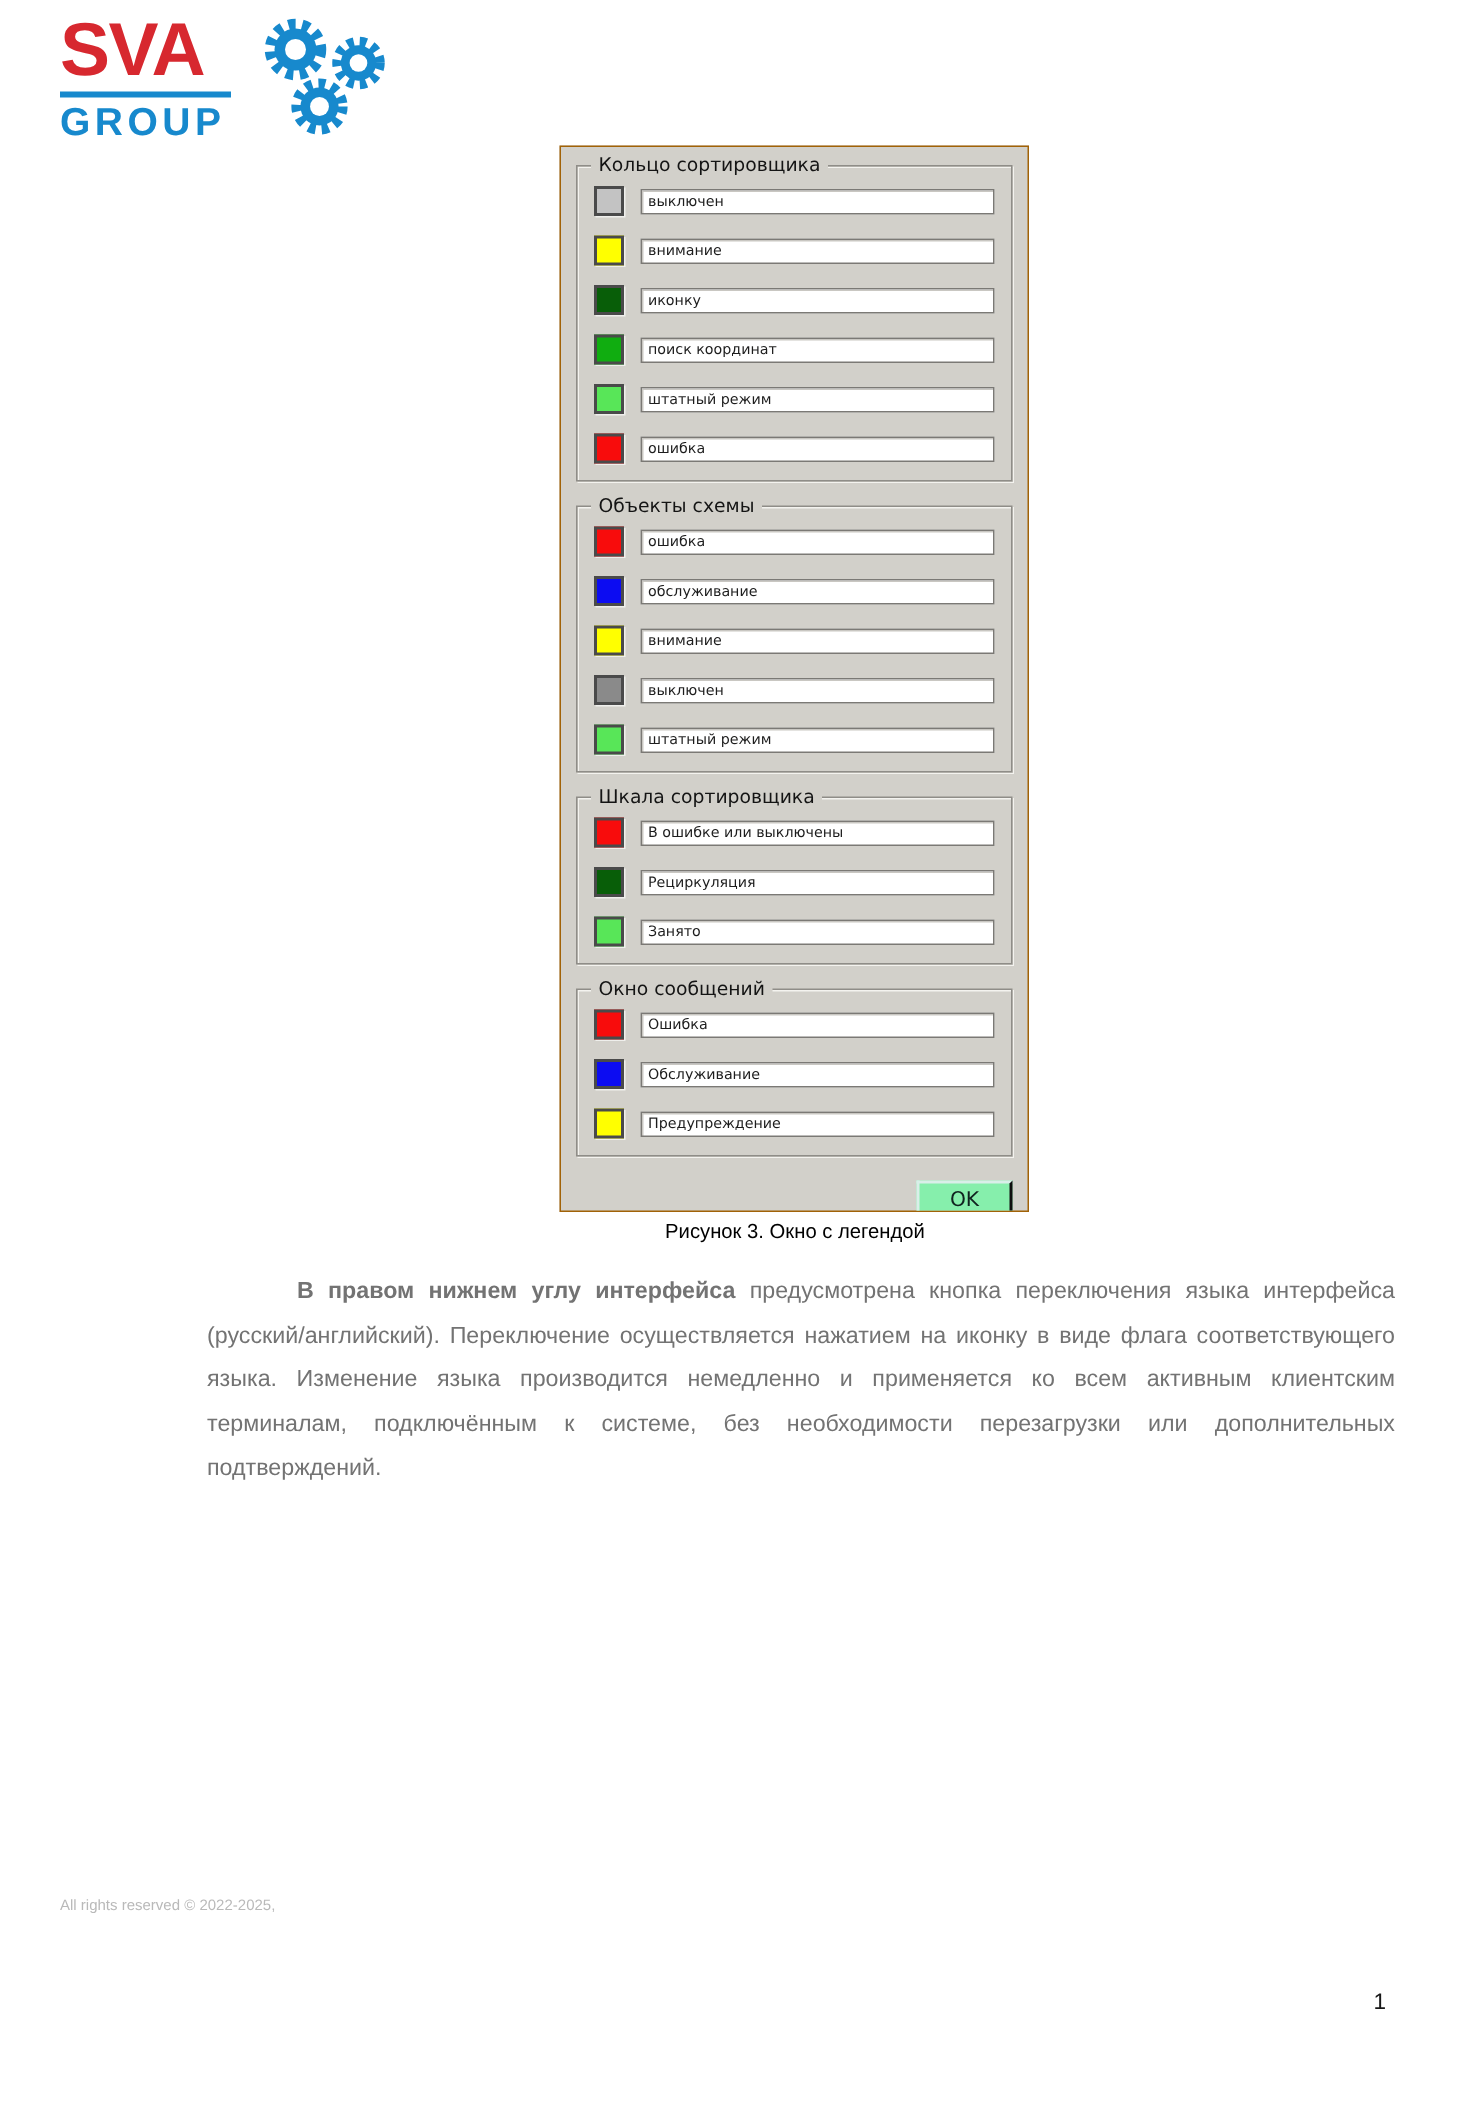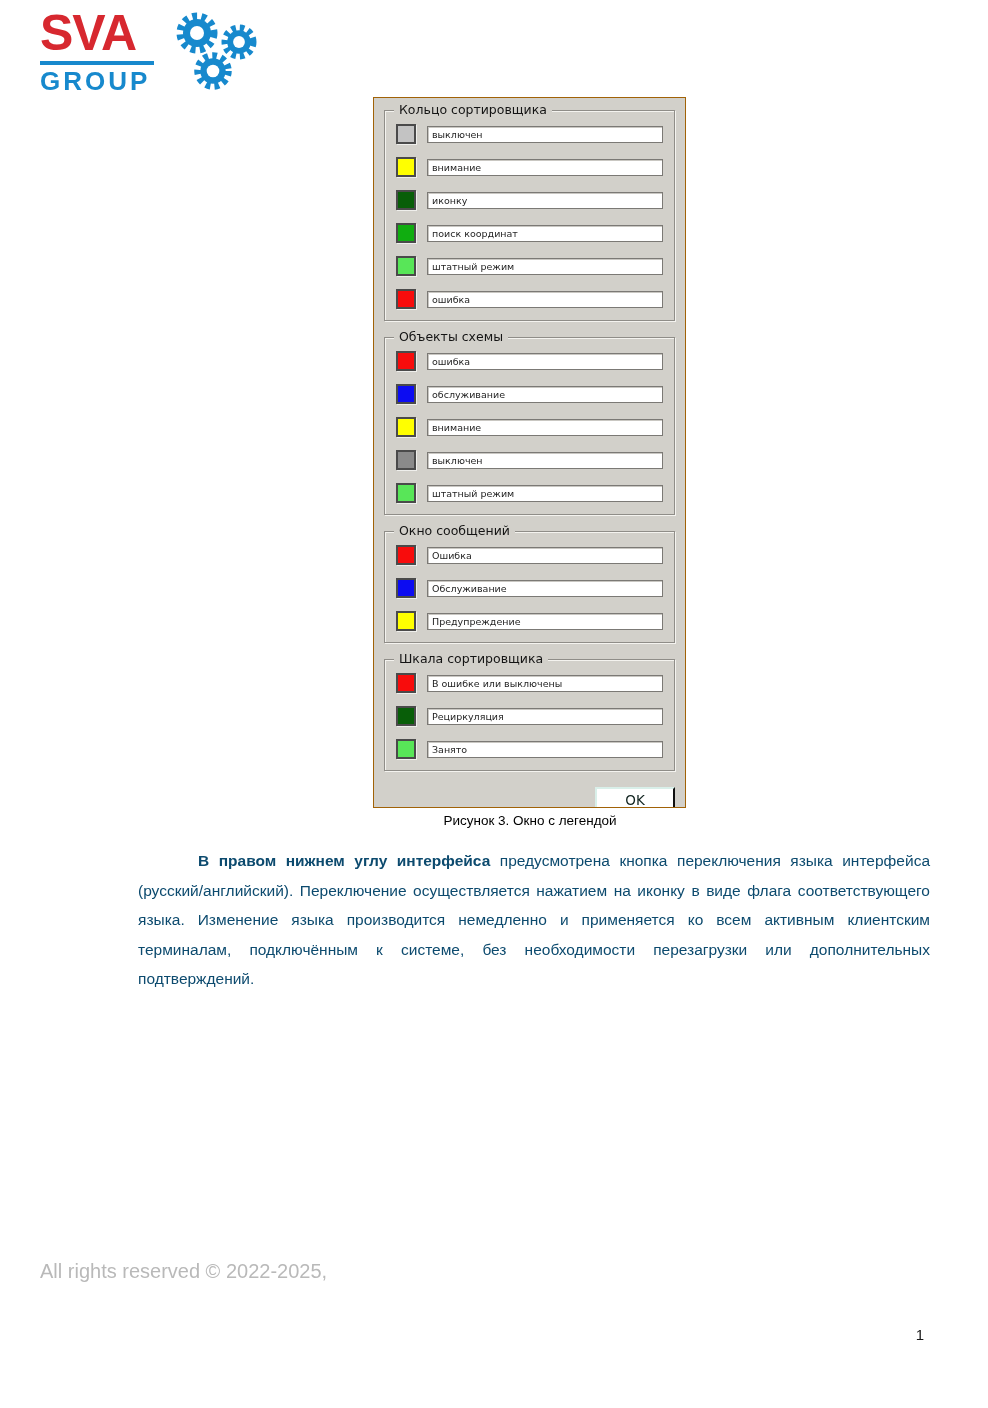--- a/index.html
+++ b/index.html
@@ -23,35 +23,35 @@
               box-shadow:1px 1px 0 #f4f3ef, inset 1px 1px 0 #f4f3ef; padding:13px 11px 11px 11px; }
   .group-title { position:absolute; top:-9px; left:9px; background:#d2d0ca; padding:0 5px;
                  font-size:12.5px; color:#141414; white-space:nowrap; }
   .legend-row { display:flex; align-items:center; margin-bottom:13px; height:20px; }
   .legend-row:last-child { margin-bottom:0; }
   .swatch { width:20px; height:20px; border:2px solid #4a4a4a; box-shadow:1px 1px 0 #efefec; flex:0 0 20px; }
   .field { flex:1; height:17px; margin-left:11px; background:#ffffff; border:1px solid #7b7975;
            box-shadow:inset 1px 1px 0 #c9c7c2; display:flex; align-items:center;
            font-size:9.5px; color:#1d1d1d; padding-left:4px; overflow:hidden; white-space:nowrap; }
   .ok-row { display:flex; justify-content:flex-end; margin:14px 10px 0 10px; }
-  .ok-btn { width:80px; height:25px; background:#ffffff;
+  .ok-btn { width:64px; height:25px; background:#86efac;
             border-top:2px solid #d9efe9; border-left:2px solid #d9efe9;
             border-right:2px solid #0f0f0f; border-bottom:2px solid #0f0f0f;
             font-family:"DejaVu Sans", sans-serif; font-size:13.5px; color:#10231f;
             display:flex; align-items:center; justify-content:center; cursor:pointer; }
 
   
   .caption { position:absolute; left:330px; top:813px; width:400px; text-align:center;
              font-size:13.5px; color:#000; }
   .bodytext { position:absolute; left:138px; top:846px; width:792px; font-size:15.5px;
-              line-height:29.5px; text-align:justify; text-indent:60px; color:#0c4a6e; }
+              line-height:29.5px; text-align:justify; text-indent:60px; color:#737373; }
   .bodytext b { font-weight:700; }
 
   
-  .footer { position:absolute; left:40px; top:1256px; width:900px; font-size:20px;
+  .footer { position:absolute; left:40px; top:1256px; width:900px; font-size:10px;
             line-height:30px; color:#b9b9b9; }
   .pagenum { position:absolute; right:64px; top:1326px; font-size:15px; color:#171717; }
 </style>
 </head>
 <body>
 
 <div class="page">
 
   <div class="logo">
     <div class="logo-text">
@@ -128,50 +128,50 @@
       <span class="swatch" style="background: rgb(138, 138, 138);"></span>
       <span class="field">выключен</span>
     </div>
             <div class="legend-row">
       <span class="swatch" style="background: rgb(88, 230, 88);"></span>
       <span class="field">штатный режим</span>
     </div>
           </div>
     </div>
         <div class="groupbox">
+      <span class="group-title">Шкала сортировщика</span>
+      <div>
+            <div class="legend-row">
+      <span class="swatch" style="background: rgb(248, 12, 12);"></span>
+      <span class="field">В ошибке или выключены</span>
+    </div>
+            <div class="legend-row">
+      <span class="swatch" style="background: rgb(8, 94, 8);"></span>
+      <span class="field">Рециркуляция</span>
+    </div>
+            <div class="legend-row">
+      <span class="swatch" style="background: rgb(88, 230, 88);"></span>
+      <span class="field">Занято</span>
+    </div>
+          </div>
+    </div>
+        <div class="groupbox">
       <span class="group-title">Окно сообщений</span>
       <div>
             <div class="legend-row">
       <span class="swatch" style="background: rgb(248, 12, 12);"></span>
       <span class="field">Ошибка</span>
     </div>
             <div class="legend-row">
       <span class="swatch" style="background: rgb(12, 12, 242);"></span>
       <span class="field">Обслуживание</span>
     </div>
             <div class="legend-row">
       <span class="swatch" style="background: rgb(255, 255, 0);"></span>
       <span class="field">Предупреждение</span>
-    </div>
-          </div>
-    </div>
-        <div class="groupbox">
-      <span class="group-title">Шкала сортировщика</span>
-      <div>
-            <div class="legend-row">
-      <span class="swatch" style="background: rgb(248, 12, 12);"></span>
-      <span class="field">В ошибке или выключены</span>
-    </div>
-            <div class="legend-row">
-      <span class="swatch" style="background: rgb(8, 94, 8);"></span>
-      <span class="field">Рециркуляция</span>
-    </div>
-            <div class="legend-row">
-      <span class="swatch" style="background: rgb(88, 230, 88);"></span>
-      <span class="field">Занято</span>
     </div>
           </div>
     </div>
       </div>
     <div class="ok-row">
       <div class="ok-btn">OK</div>
     </div>
   </div>
 
   <div class="caption">Рисунок 3. Окно с легендой</div>

